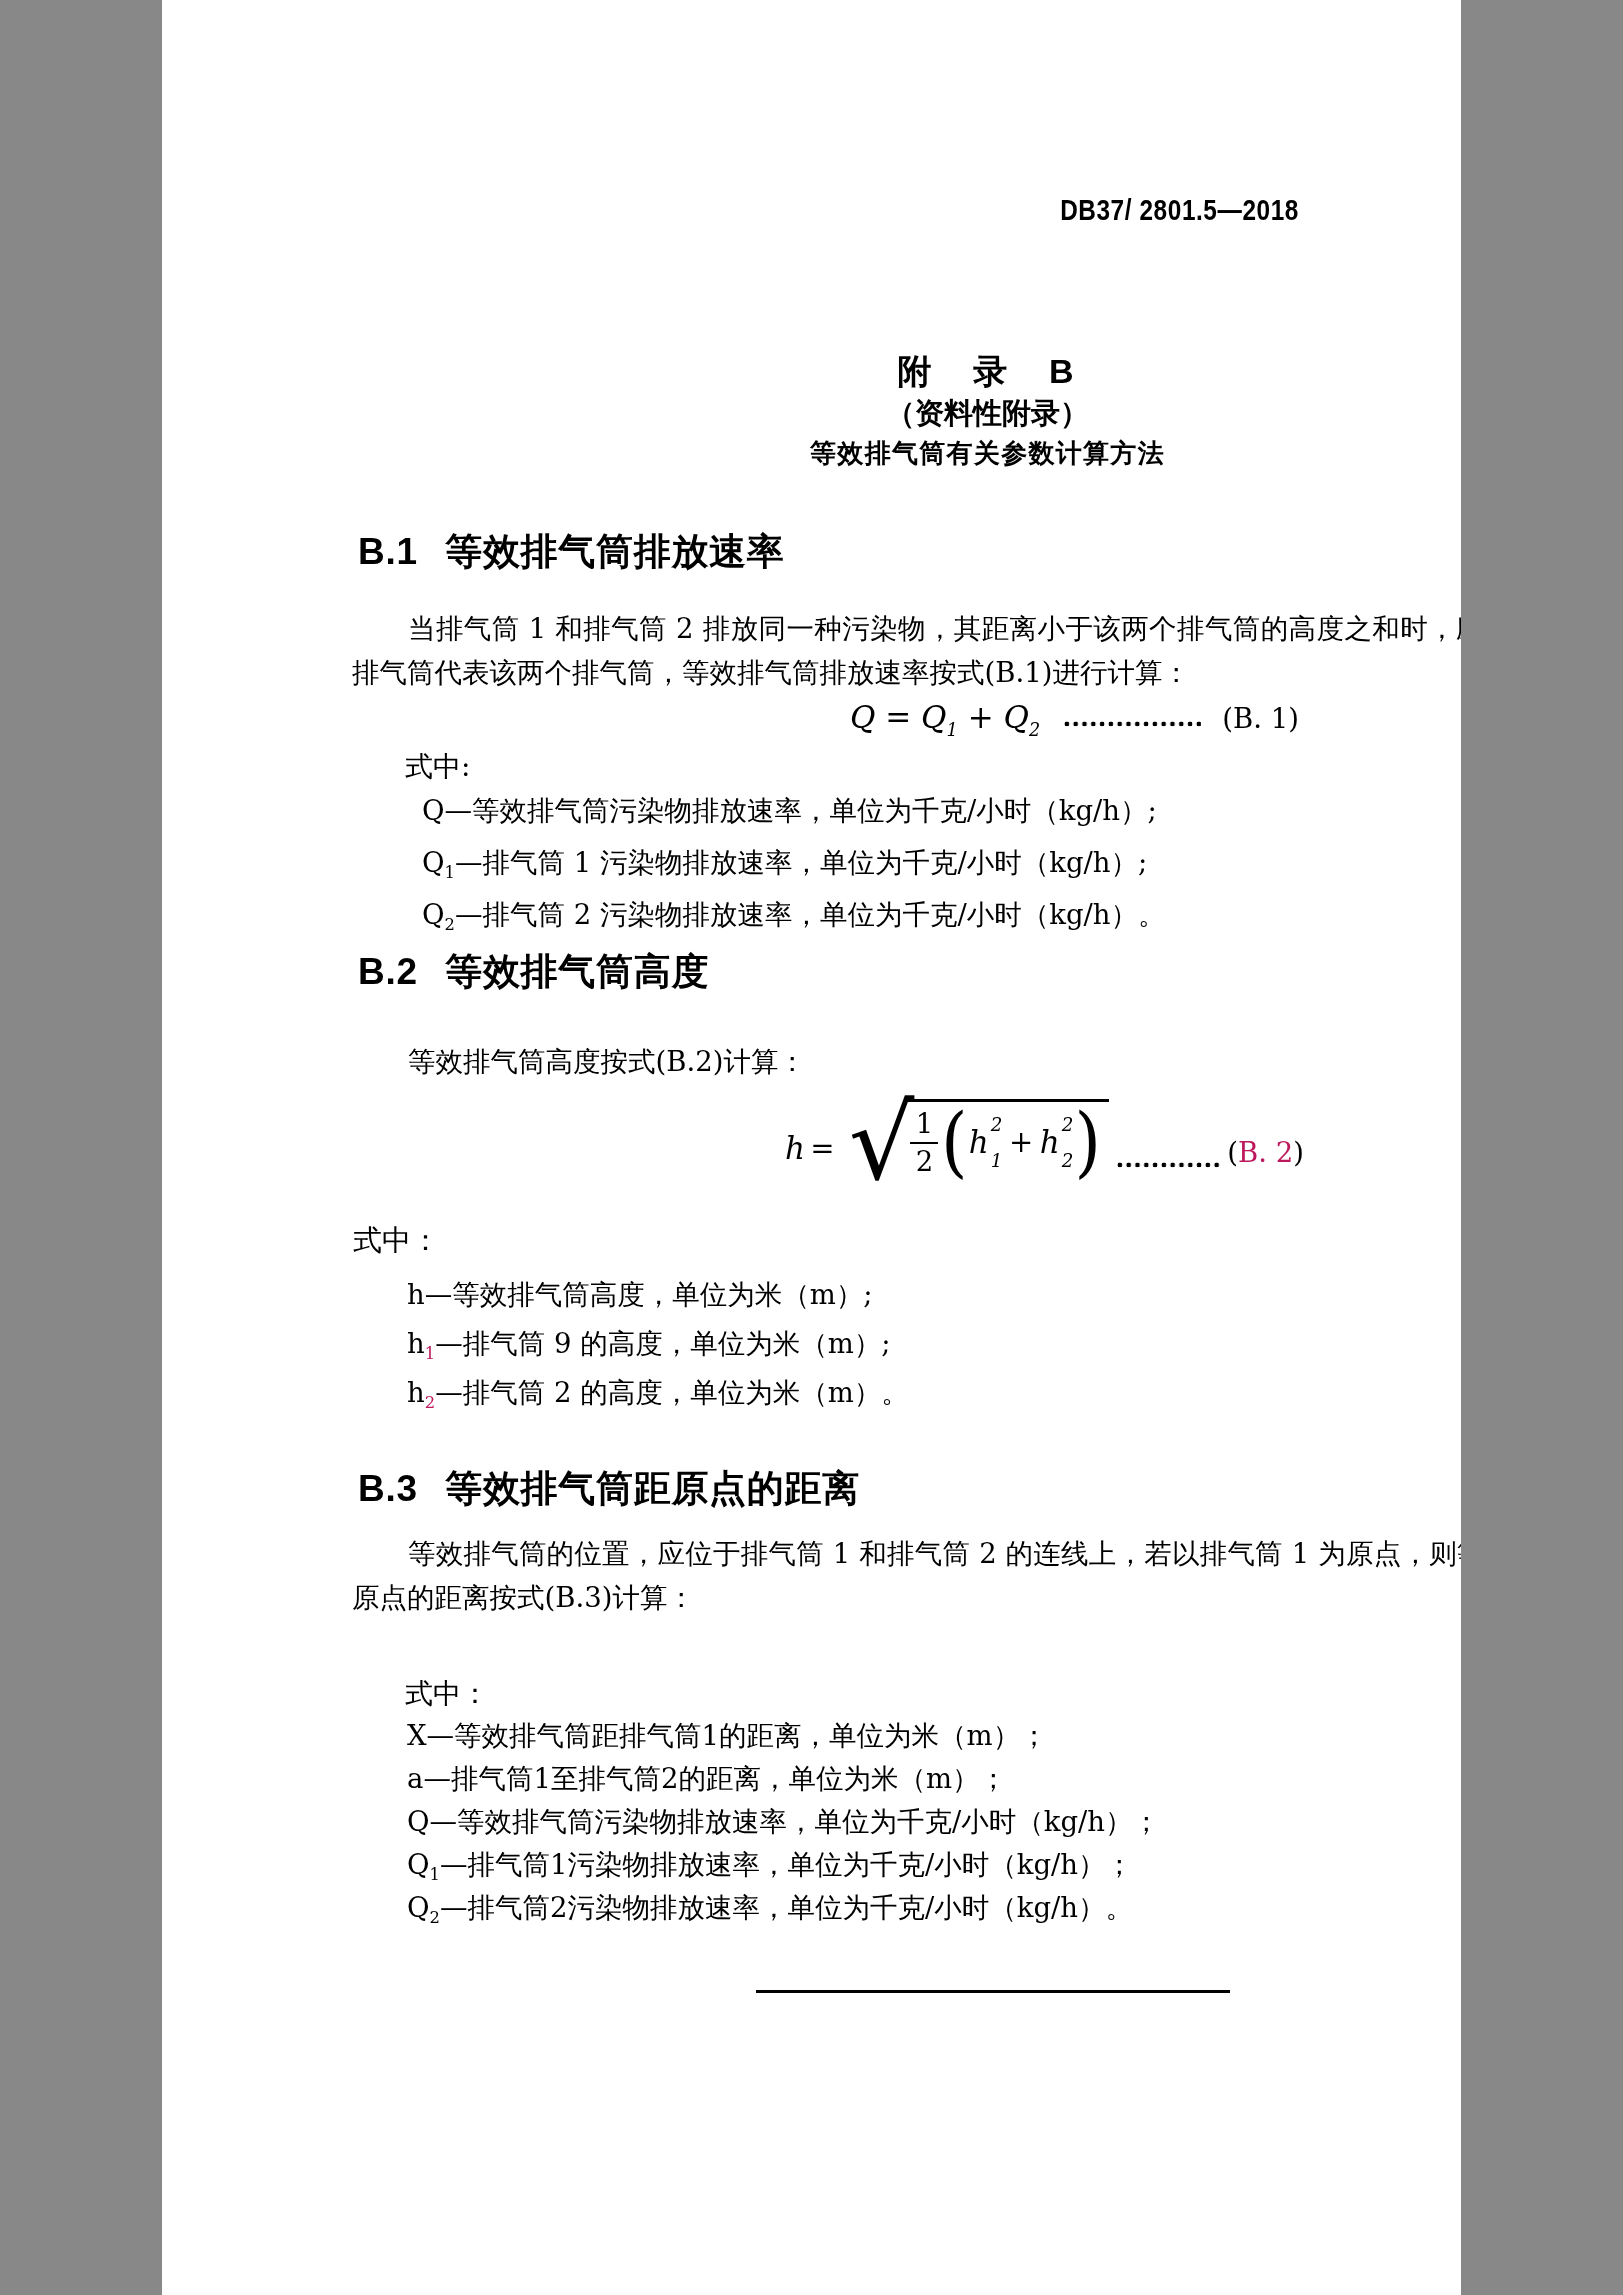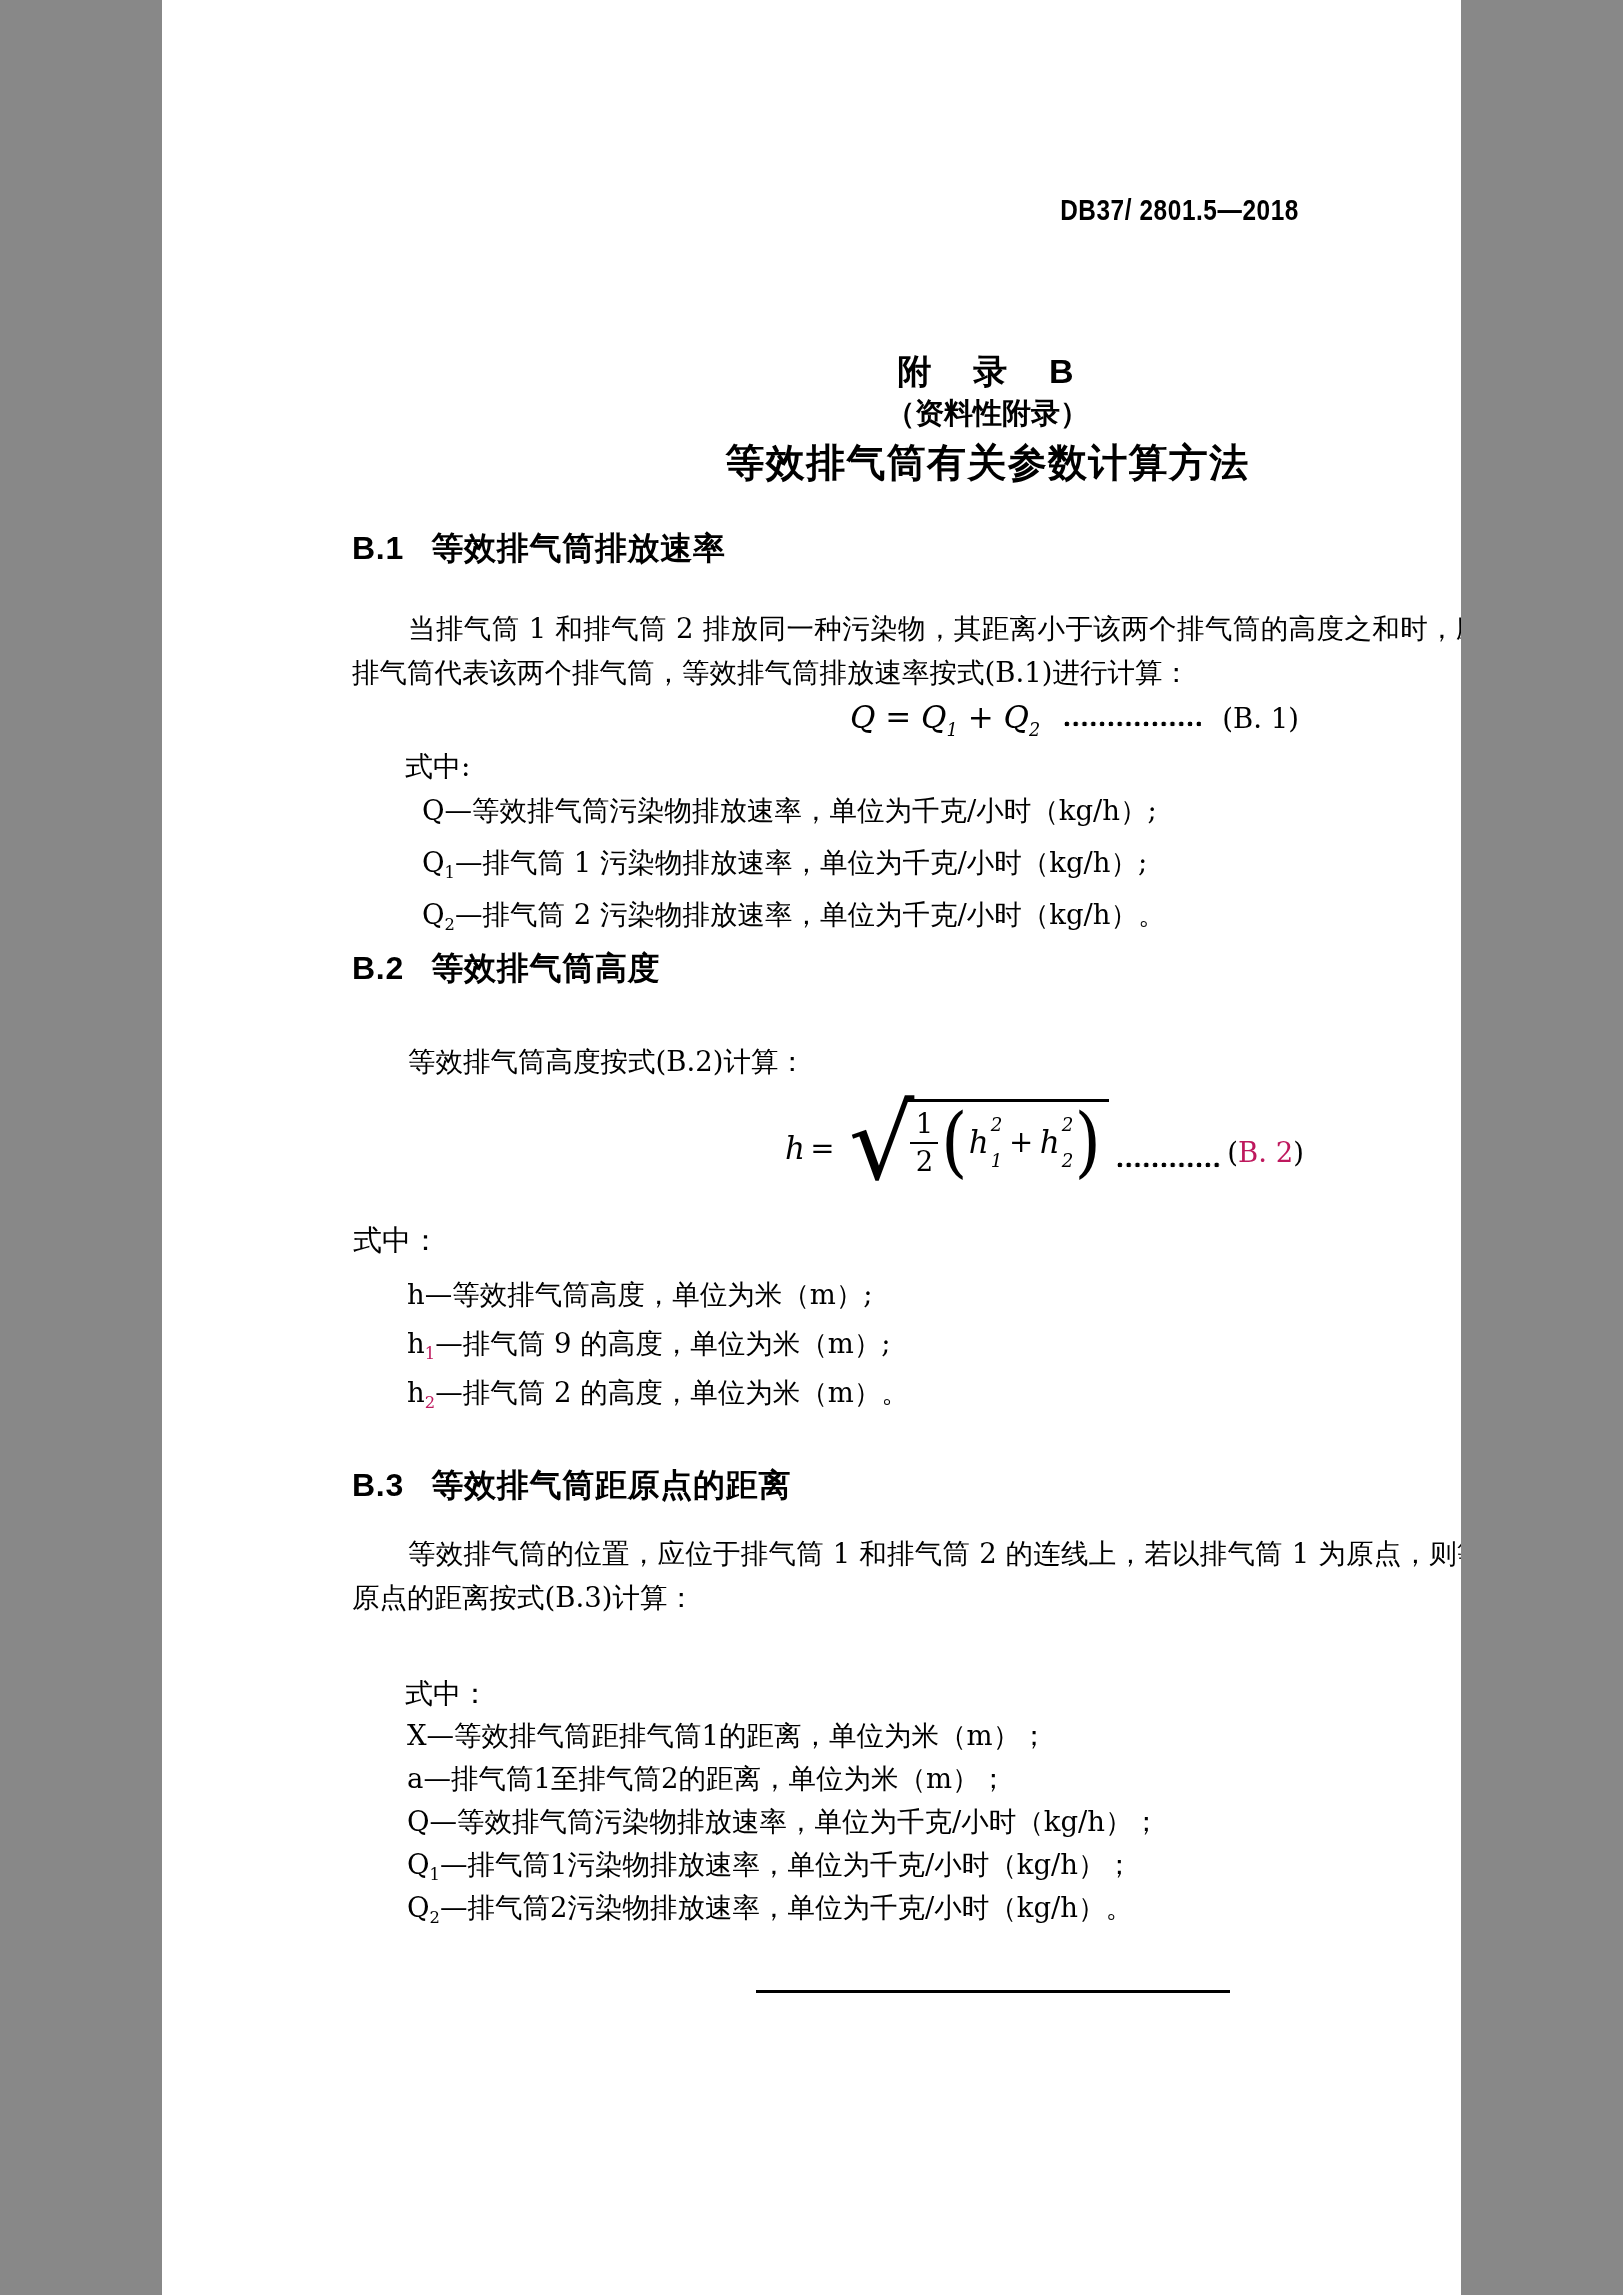--- a/index.html
+++ b/index.html
@@ -26,27 +26,27 @@
   }
 
   
   .title-line{
     left:190px;width:1271px;text-align:center;
     font-family:"Liberation Sans","DejaVu Sans",sans-serif;
     font-weight:bold;
   }
   .title-1{top:349px;font-size:34px;letter-spacing:3.9px;}
   .title-2{top:394px;font-size:29px;}
-  .title-3{top:436px;font-size:39px;letter-spacing:1.3px;}
+  .title-3{top:436px;font-size:26px;letter-spacing:1.3px;}
 
   
   .sec-heading{
-    left:190px;
+    left:196px;
     font-family:"Liberation Sans","DejaVu Sans",sans-serif;
-    font-weight:bold;font-size:32px;
+    font-weight:bold;font-size:37px;
     display:flex;gap:27.5px;align-items:baseline;
     letter-spacing:0.7px;
   }
   .sec-b1{top:527px;}
   .sec-b2{top:947px;}
   .sec-b3{top:1464px;}
 
   
   .para{
     left:190px;width:1271px;

